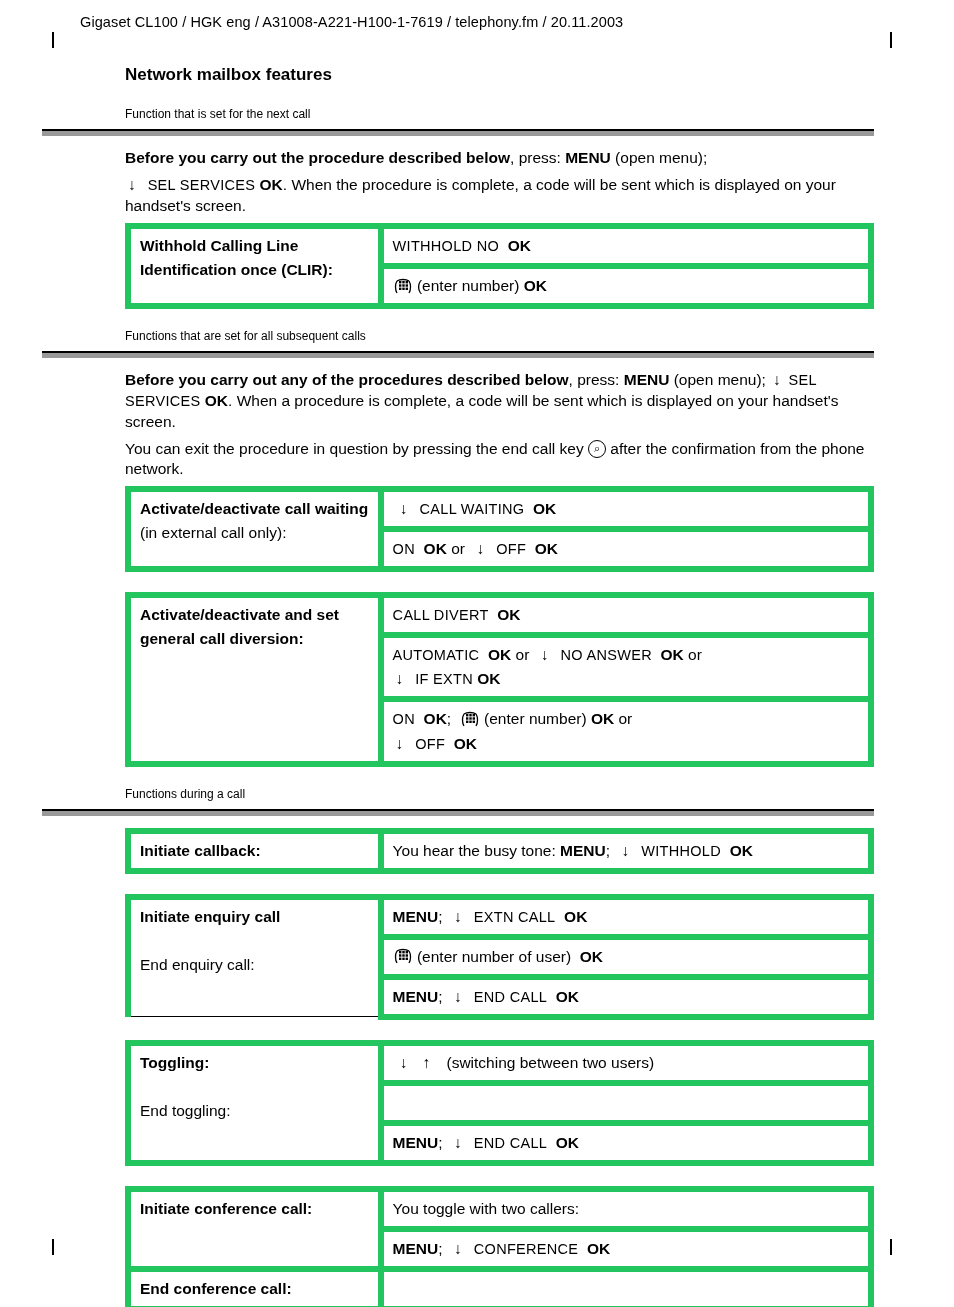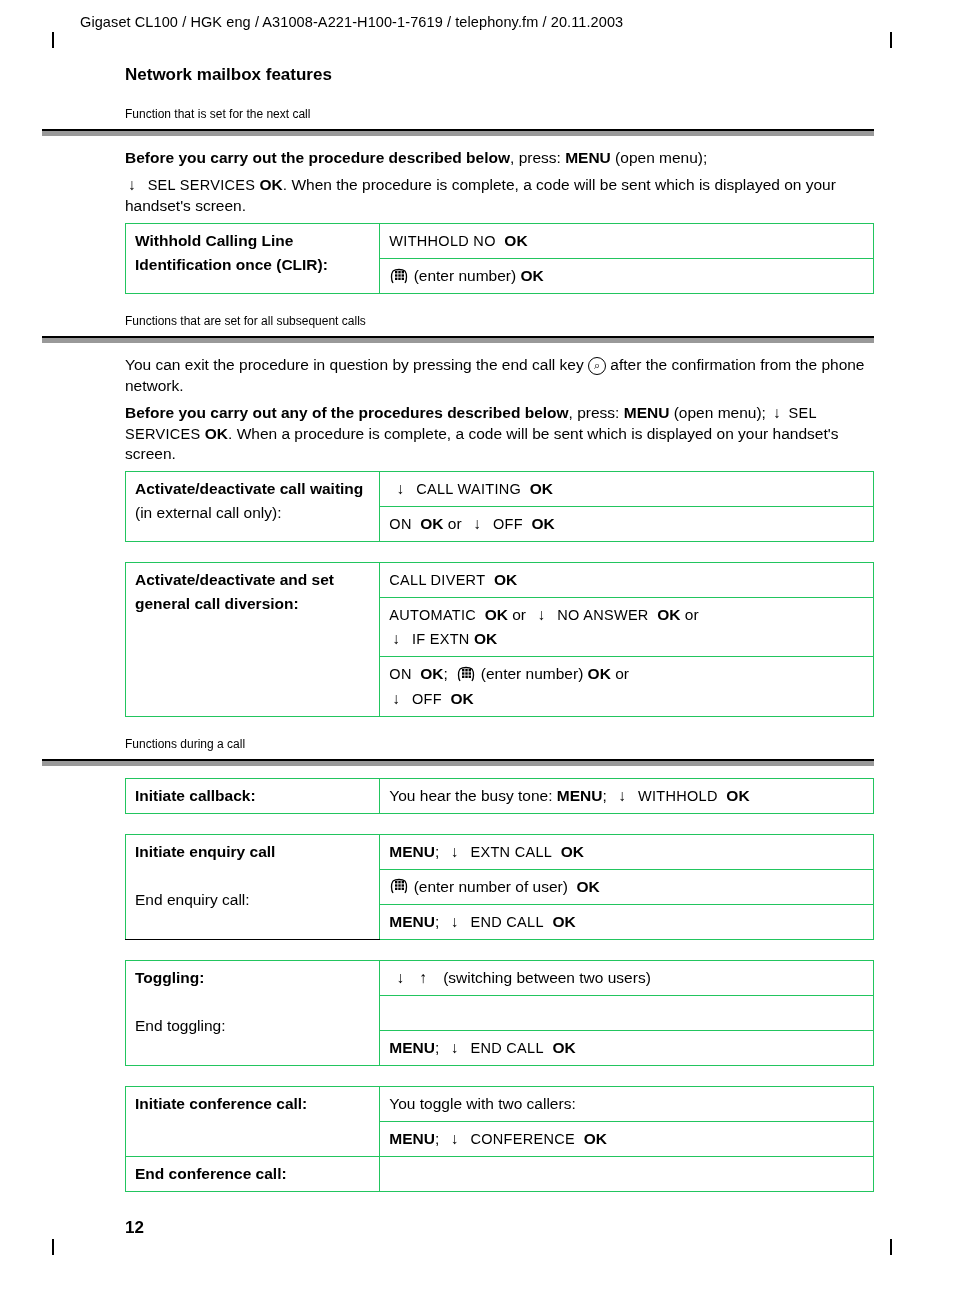--- a/index.html
+++ b/index.html
@@ -50,21 +50,21 @@
   .bold { font-weight: bold; }
   .sc { font-variant: small-caps; font-size:14.5px; letter-spacing:0.3px;}
   table.box {
     border-collapse: collapse;
     width: 100%;
     margin-top: 6px;
     margin-bottom: 20px;
     font-size: 15.5px;
   }
   table.box td {
-    border: 1px solid #22c55e;
+    border: 6px solid #22c55e;
     padding: 5px 9px;
     vertical-align: top;
     line-height: 1.55;
   }
   table.box td.left {
     width: 34%;
   }
   .icon-down, .icon-up {
     display: inline-block;
     width: 14px;
@@ -149,25 +149,25 @@
           <span>(enter number)</span> <span class="bold">OK</span>
         </td>
       </tr>
     </tbody>
       </table>
 
     <div class="section-heading">Functions that are set for all subsequent calls</div>
     <div class="heading-rule"></div>
 
     <div class="para">
-      <span>You can exit the procedure in question by pressing the end call key </span><span class="icon-hangup">⌕</span><span> after the confirmation from the phone network.</span>
+      <span class="bold">Before you carry out any of the procedures described below</span><span>, press: </span><span class="bold">MENU</span><span> (open menu); </span>
+      <span class="icon-down">↓</span>&nbsp;<span class="sc">SEL SERVICES</span>&nbsp;<span class="bold">OK</span><span>. When a procedure is complete, a code will be sent which is displayed on your handset's screen.</span>
     </div>
     <div class="para">
-      <span class="bold">Before you carry out any of the procedures described below</span><span>, press: </span><span class="bold">MENU</span><span> (open menu); </span>
-      <span class="icon-down">↓</span>&nbsp;<span class="sc">SEL SERVICES</span>&nbsp;<span class="bold">OK</span><span>. When a procedure is complete, a code will be sent which is displayed on your handset's screen.</span>
+      <span>You can exit the procedure in question by pressing the end call key </span><span class="icon-hangup">⌕</span><span> after the confirmation from the phone network.</span>
     </div>
 
     <table class="box">
       <tbody>
           <tr>
         <td class="left" rowspan="2"><span class="bold">Activate/deactivate call waiting</span><span> (in external call only):</span></td>
         <td>&nbsp;<span class="icon-down">↓</span>&nbsp;&nbsp;<span class="sc">CALL WAITING</span>&nbsp; <span class="bold">OK</span></td>
       </tr>
       <tr>
         <td><span class="sc">ON</span>&nbsp; <span class="bold">OK</span> <span>or</span>&nbsp; <span class="icon-down">↓</span>&nbsp;&nbsp;<span class="sc">OFF</span>&nbsp; <span class="bold">OK</span></td>

